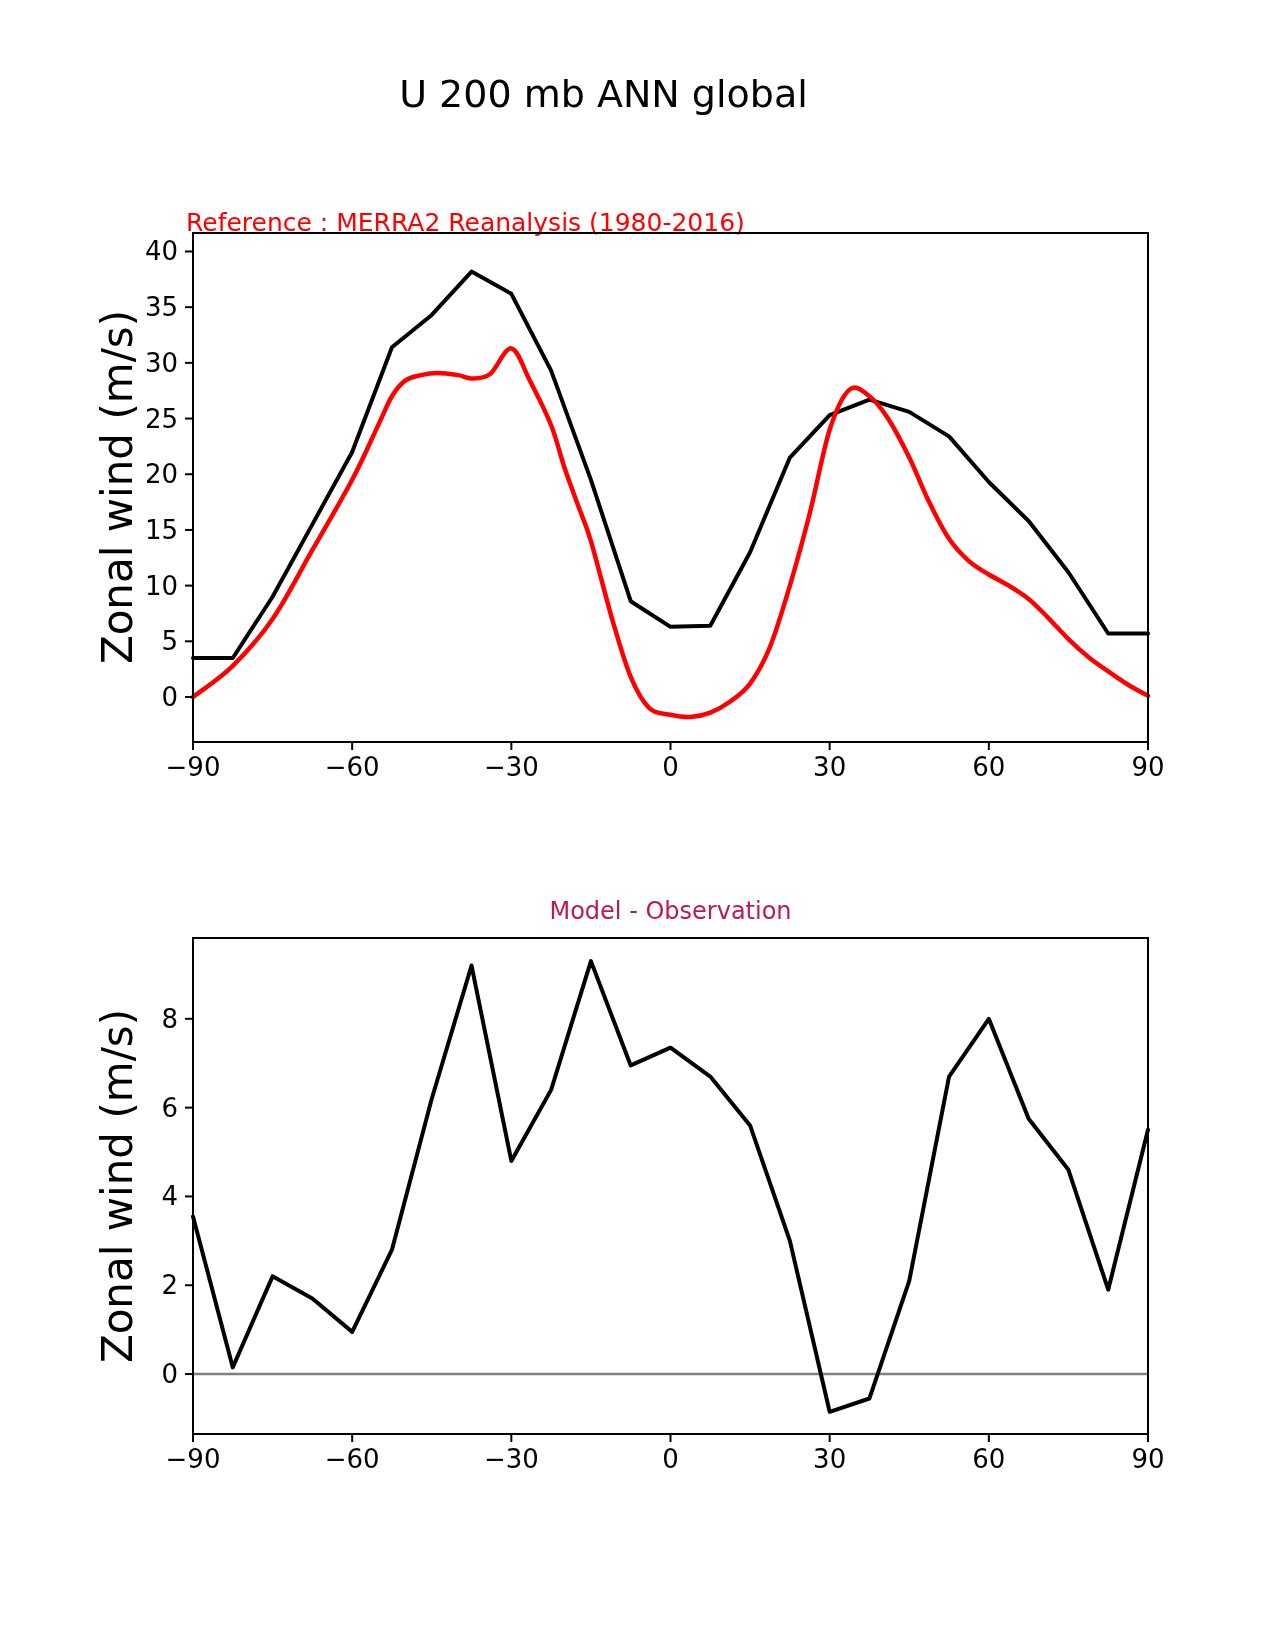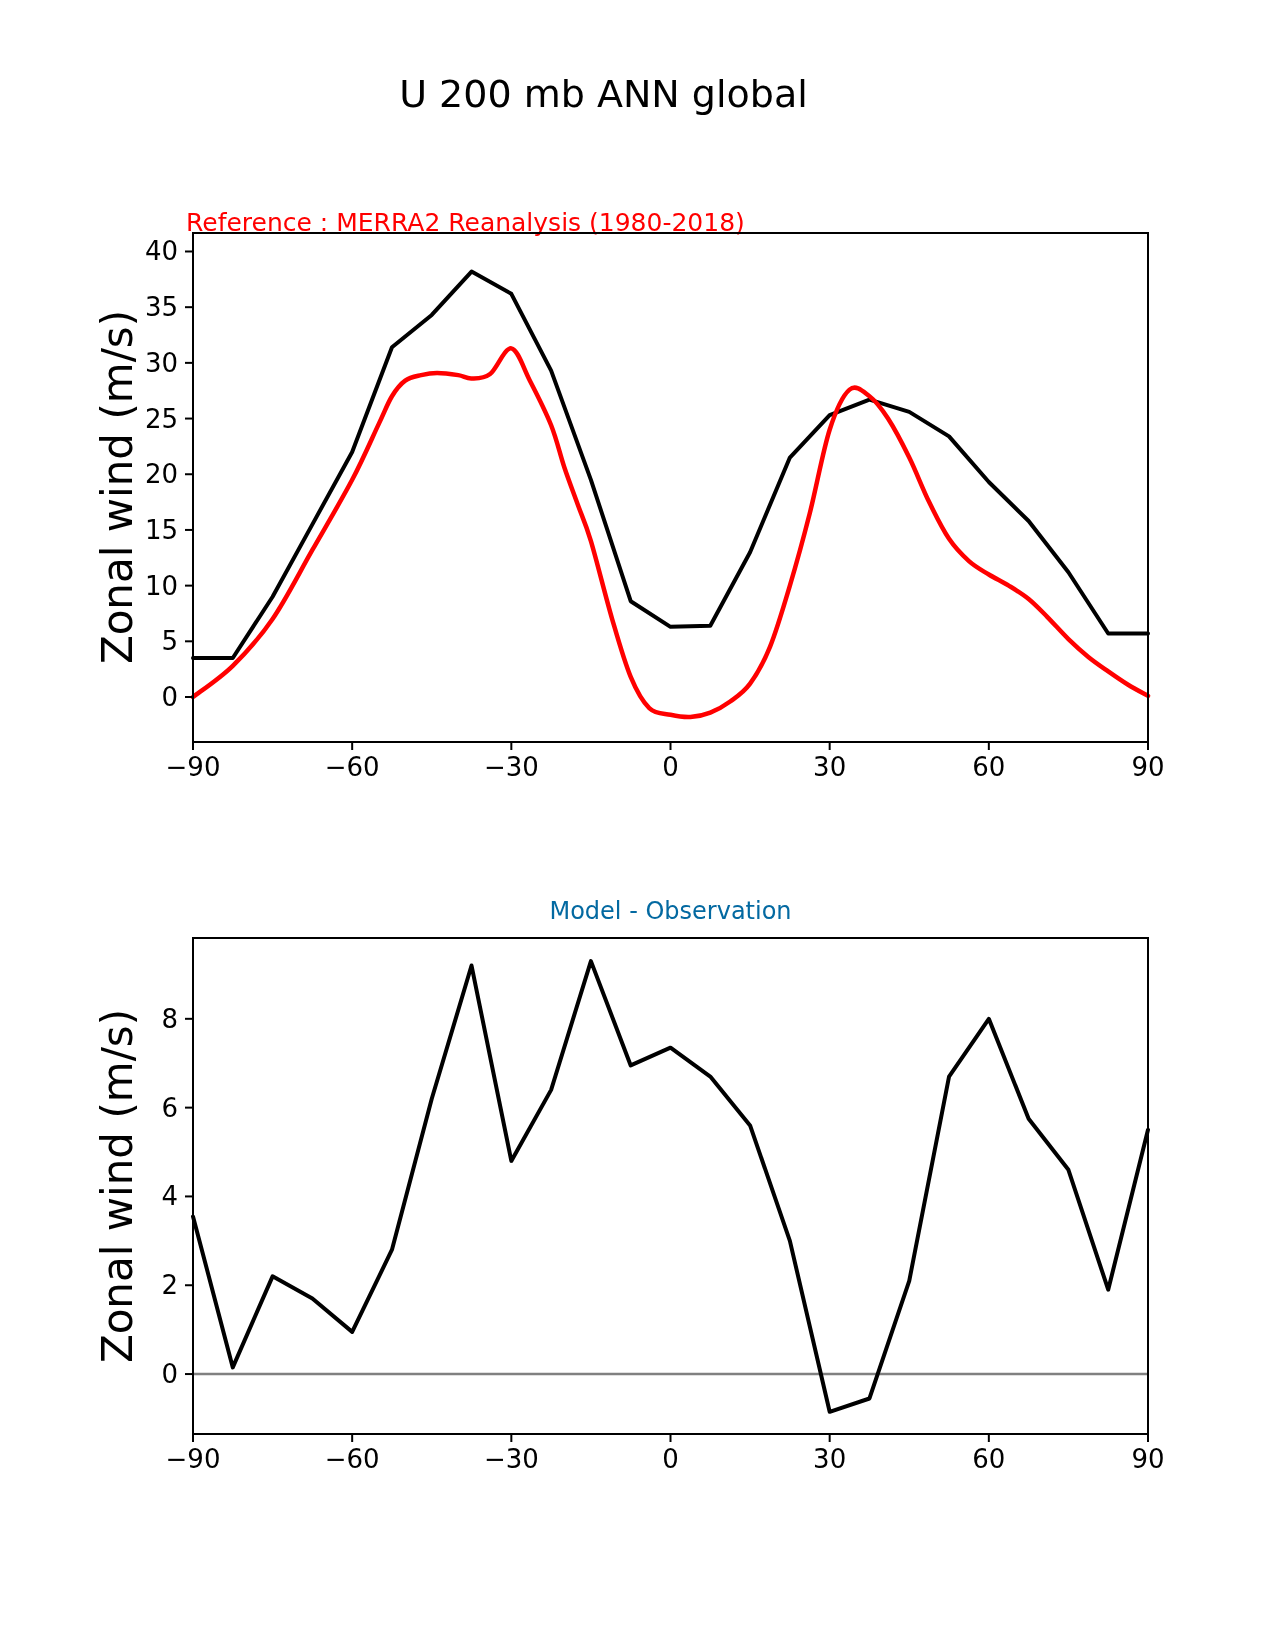--- a/index.html
+++ b/index.html
@@ -40,36 +40,36 @@
   }
   .ylabel.top-chart { top: 487px; }
   .ylabel.bottom-chart { top: 1186px; }
   .subplot-title {
     position: absolute;
     top: 897px;
     left: 193px;
     width: 955px;
     text-align: center;
     font-size: 24px;
-    color: #0369a1;
+    color: #be185d;
     white-space: nowrap;
   }
   svg.charts { position: absolute; top: 0; left: 0; }
   svg text.tick-label {
     font-family: "DejaVu Sans", "Liberation Sans", sans-serif;
     font-size: 26px;
     fill: #000000;
   }
 </style>
 </head>
 <body>
 
 <div class="page">
   <div class="fig-title">U 200 mb ANN global</div>
-  <div class="annotation reference">Reference : MERRA2 Reanalysis (1980-2018)</div>
+  <div class="annotation reference">Reference : MERRA2 Reanalysis (1980-2016)</div>
   <div class="ylabel top-chart">Zonal wind (m/s)</div>
   <div class="ylabel bottom-chart">Zonal wind (m/s)</div>
   <div class="subplot-title">Model - Observation</div>
   <svg class="charts" id="charts-svg" width="1275" height="1650" viewBox="0 0 1275 1650">
       <g>
         <path fill="none" stroke="#000000" stroke-width="4" stroke-linejoin="round" stroke-linecap="round" d="M193.00,658.02L232.79,658.02L272.58,596.76L312.38,524.37L352.17,451.97L391.96,347.27L431.75,314.97L471.54,271.54L511.33,293.81L551.13,370.66L590.92,479.81L630.71,601.22L670.50,626.83L710.29,625.72L750.08,552.21L789.88,457.54L829.67,415.22L869.46,399.62L909.25,411.87L949.04,436.38L988.83,482.04L1028.63,521.02L1068.42,572.26L1108.21,633.52L1148.00,633.52"></path>
         <path fill="none" stroke="#ff0000" stroke-width="4.5" stroke-linejoin="round" stroke-linecap="round" d="M193.00,697.00C199.63,691.81,219.53,678.81,232.79,665.82C246.06,652.82,259.32,638.34,272.58,619.04C285.85,599.73,299.11,573.19,312.38,549.98C325.64,526.78,341.11,500.79,352.17,479.81C363.22,458.84,372.06,438.05,378.69,424.13C385.33,410.20,387.54,403.52,391.96,396.28C396.38,389.04,400.36,384.21,405.22,380.69C410.09,377.16,415.83,376.42,421.14,375.12C426.44,373.82,430.87,372.89,437.06,372.89C443.25,372.89,452.53,374.19,458.28,375.12C464.03,376.05,466.24,378.65,471.54,378.46C476.85,378.27,483.48,379.02,490.11,374.01C496.74,368.99,504.70,347.27,511.33,348.39C517.97,349.50,523.27,367.88,529.90,380.69C536.53,393.50,545.38,410.76,551.13,425.24C556.87,439.72,559.97,454.38,564.39,467.56C568.81,480.74,573.23,492.07,577.65,504.32C582.07,516.57,585.17,521.95,590.92,541.07C596.66,560.19,605.51,596.39,612.14,619.04C618.77,641.69,624.52,662.10,630.71,676.95C636.90,691.81,642.65,701.83,649.28,708.14C655.91,714.45,663.65,713.34,670.50,714.82C677.35,716.31,683.76,717.42,690.40,717.05C697.03,716.68,703.66,715.19,710.29,712.60C716.92,710.00,723.56,706.28,730.19,701.46C736.82,696.63,743.45,692.73,750.08,683.64C756.72,674.54,763.35,663.22,769.98,646.88C776.61,630.55,783.24,607.90,789.88,585.62C796.51,563.35,803.14,539.22,809.77,513.23C816.40,487.24,823.03,450.30,829.67,429.69C836.30,409.09,842.93,395.17,849.56,389.60C856.19,384.03,863.05,391.45,869.46,396.28C875.87,401.11,881.40,408.35,888.03,418.56C894.66,428.77,902.40,443.62,909.25,457.54C916.10,471.46,922.51,488.54,929.15,502.09C935.78,515.64,942.41,529.01,949.04,538.85C955.67,548.68,962.31,555.18,968.94,561.12C975.57,567.06,982.20,570.40,988.83,574.49C995.47,578.57,1002.10,581.54,1008.73,585.62C1015.36,589.71,1022.21,593.79,1028.63,598.99C1035.04,604.19,1040.56,610.13,1047.19,616.81C1053.83,623.49,1061.56,632.40,1068.42,639.09C1075.27,645.77,1081.68,651.52,1088.31,656.91C1094.94,662.29,1101.58,666.75,1108.21,671.39C1114.84,676.03,1121.47,680.67,1128.10,684.75C1134.74,688.84,1144.68,694.03,1148.00,695.89"></path>
         <rect x="193" y="233" width="955" height="509" fill="none" stroke="#000000" stroke-width="2"></rect>
         <line x1="193" x2="193" y1="742" y2="750" stroke="#000000" stroke-width="2"></line>
         <text x="193" y="776" text-anchor="middle" class="tick-label">−90</text>

